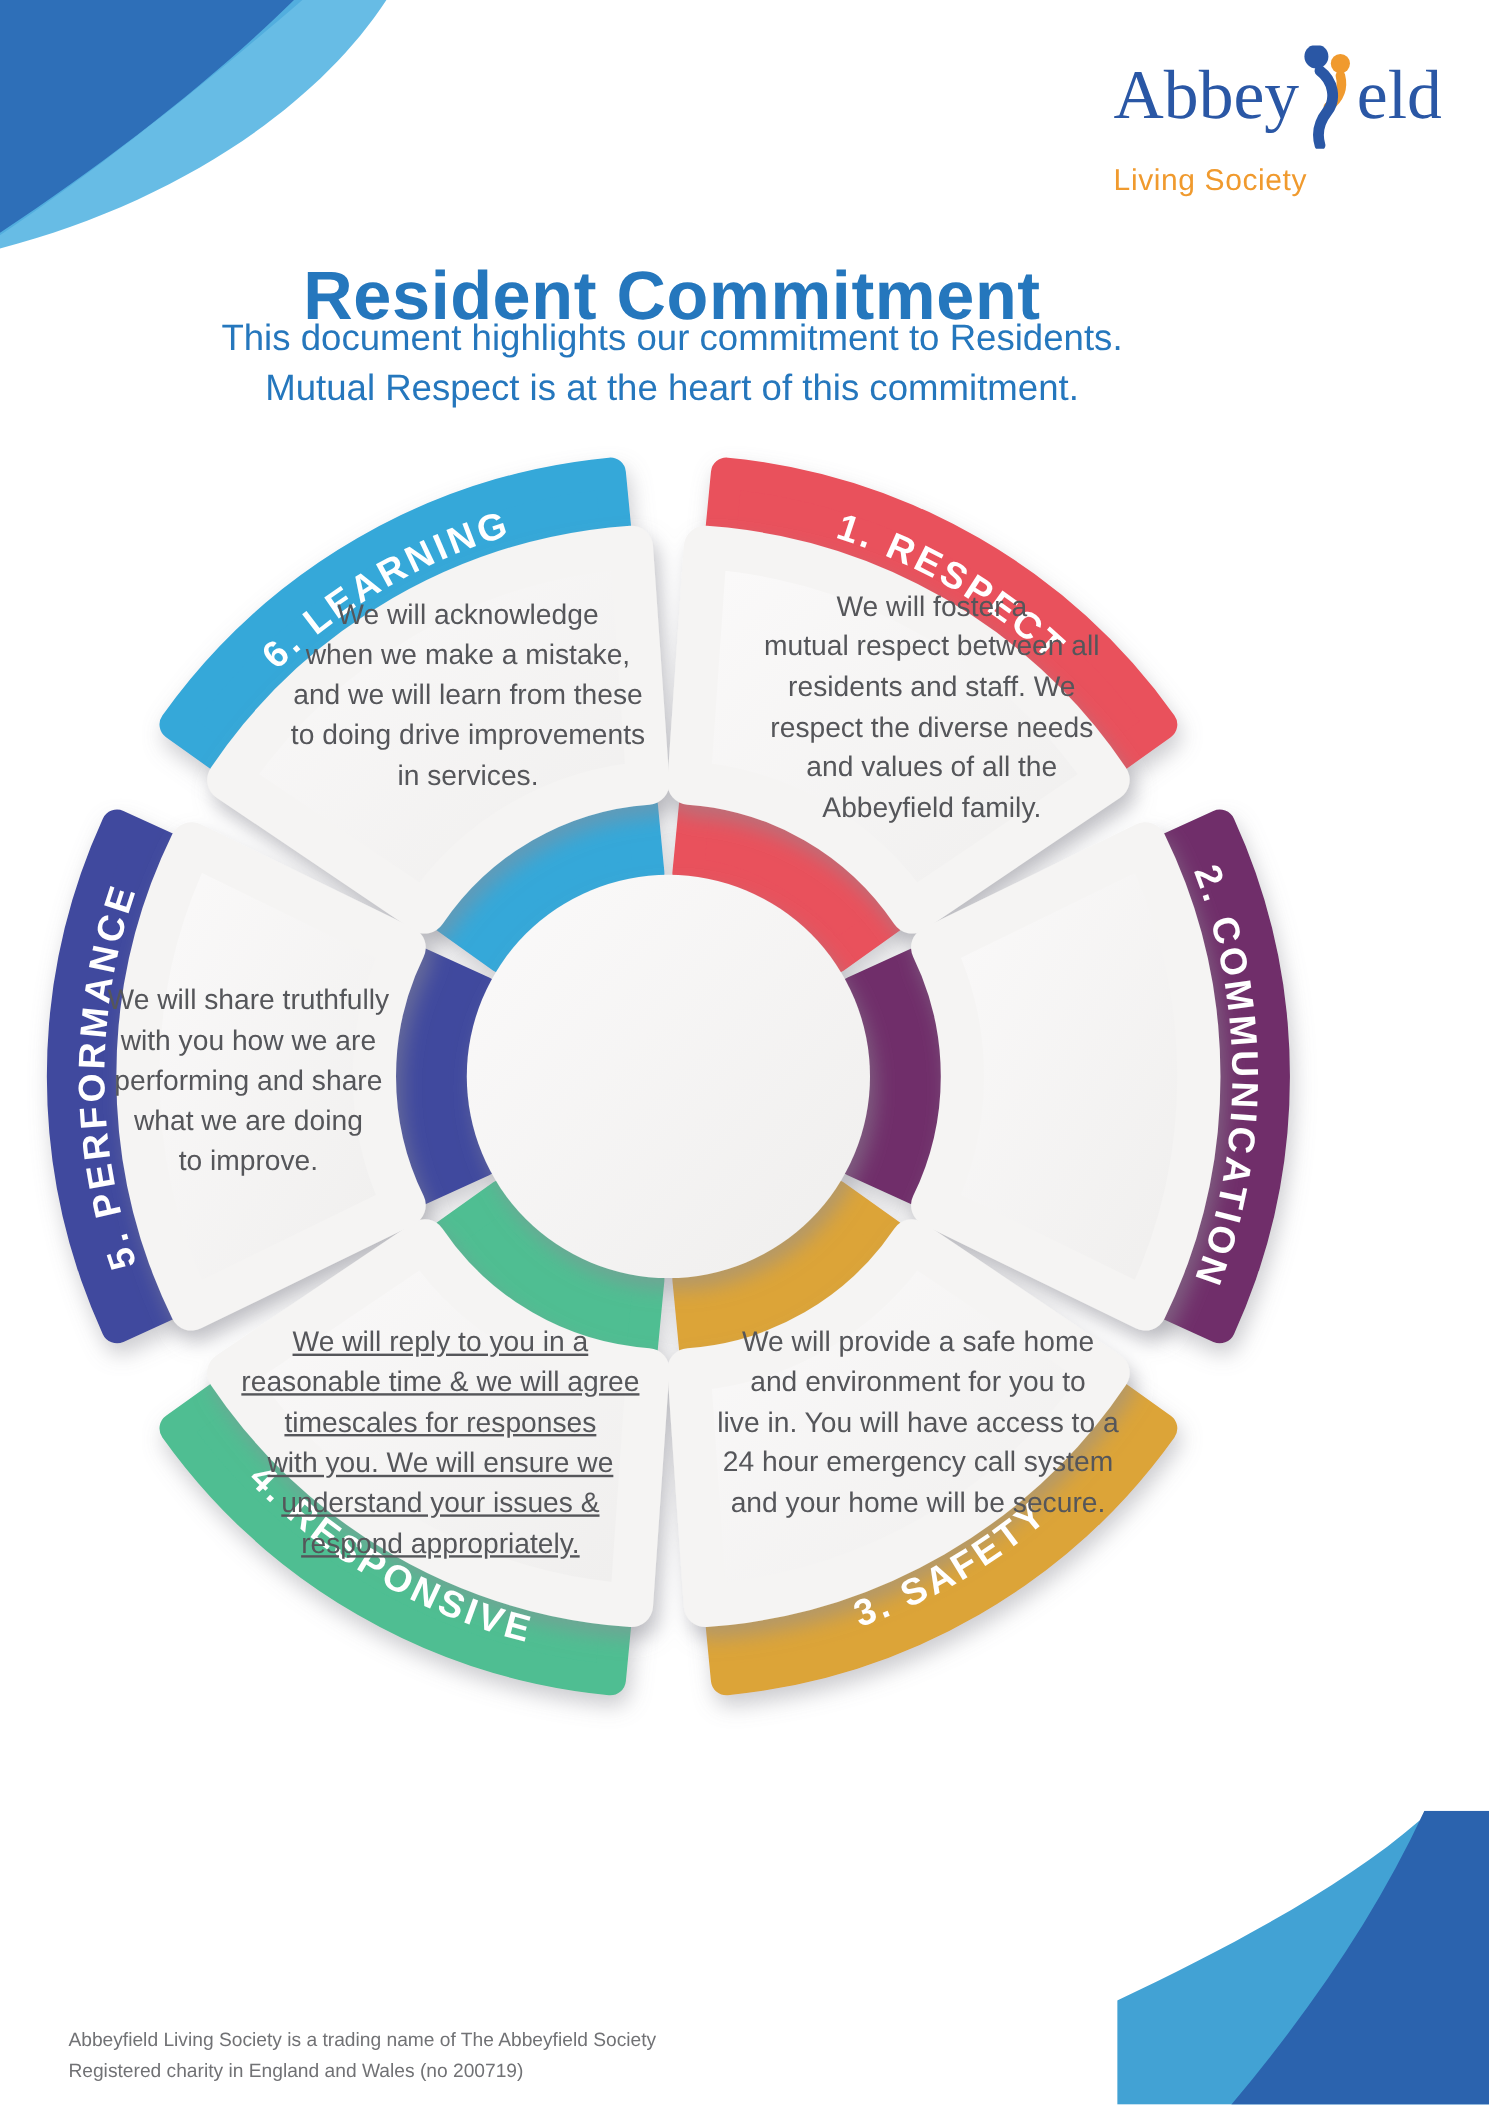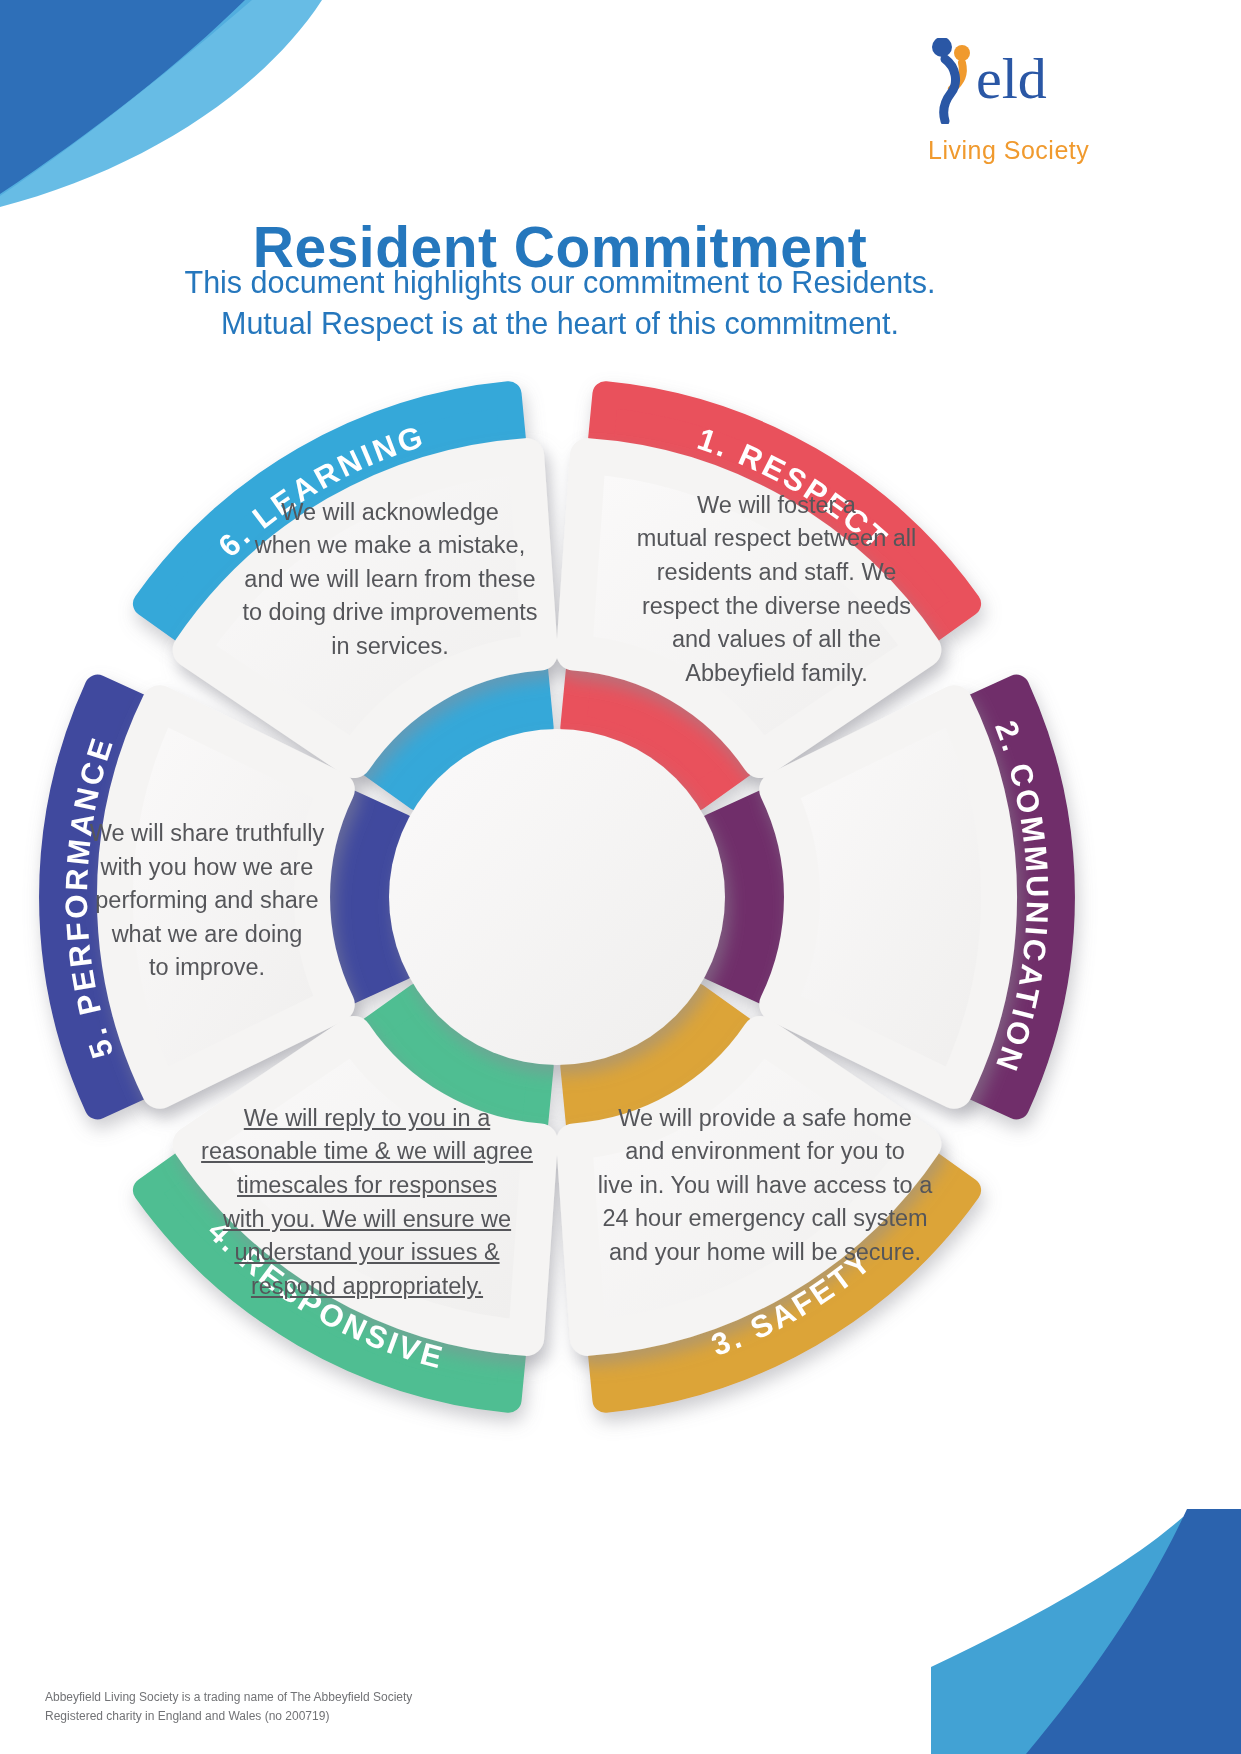--- a/index.html
+++ b/index.html
@@ -29,39 +29,40 @@
   .seg-text{position:absolute;display:flex;align-items:center;justify-content:center;
             text-align:center;color:#55565a;font-size:23.5px;line-height:1.43;
             white-space:pre-line;z-index:3;}
   .t-respect{left:584px;top:492px;width:385px;height:195px;}
   .t-communication{left:748px;top:812px;width:295px;height:178px;}
   .t-safety{left:560px;top:1098px;width:410px;height:175px;}
   .t-responsive{left:182px;top:1100px;width:370px;height:205px;text-decoration:underline;}
   .t-performance{left:62px;top:812px;width:290px;height:178px;}
   .t-learning{left:205px;top:492px;width:370px;height:175px;}
 
-  .footer{position:absolute;left:45px;top:1688px;color:#717275;font-size:12px;
+  .footer{position:absolute;left:57px;top:1688px;color:#717275;font-size:16px;
           line-height:1.6;white-space:pre-line;z-index:2;}
 </style>
 </head>
 <body>
 
 <div class="page">
 
   <svg class="corner corner-tl" width="330" height="210" viewBox="0 0 330 210">
     <path d="M0,0 L252,0 C180,62 95,132 0,196 Z" fill="#2e6fb8"></path>
     <path d="M238,0 L322,0 C262,92 142,170 0,207 L0,194 C95,131 181,63 245,0 Z" fill="#57b5e2" opacity="0.9"></path>
   </svg>
   <svg class="corner corner-br" width="310" height="245" viewBox="0 0 310 245">
     <path d="M0,245 L0,158 C95,113 190,62 252,8 L310,70 L310,245 Z" fill="#42a2d4"></path>
     <path d="M256,0 L310,0 L310,245 L95,245 C162,165 216,86 256,0 Z" fill="#2b63ae"></path>
   </svg>
 
   <div class="logo">
     <div class="logo-row">
+      <span class="logo-word">Abbey</span>
       <svg class="logo-people" viewBox="0 0 46 86">
         <circle cx="33" cy="15" r="8" fill="#f09a2e"></circle>
         <path d="M33,25 C36,37 31,45 23,51" stroke="#f09a2e" stroke-width="8" stroke-linecap="round" fill="none"></path>
         <circle cx="13" cy="9" r="10" fill="#2a57a5"></circle>
         <path d="M16,21 C27,29 30,45 22,55 C15,64 13,73 16,83" stroke="#2a57a5" stroke-width="9" stroke-linecap="round" fill="none"></path>
       </svg>
       <span class="logo-word">eld</span>
     </div>
     <div class="logo-tagline">Living Society</div>
   </div>

